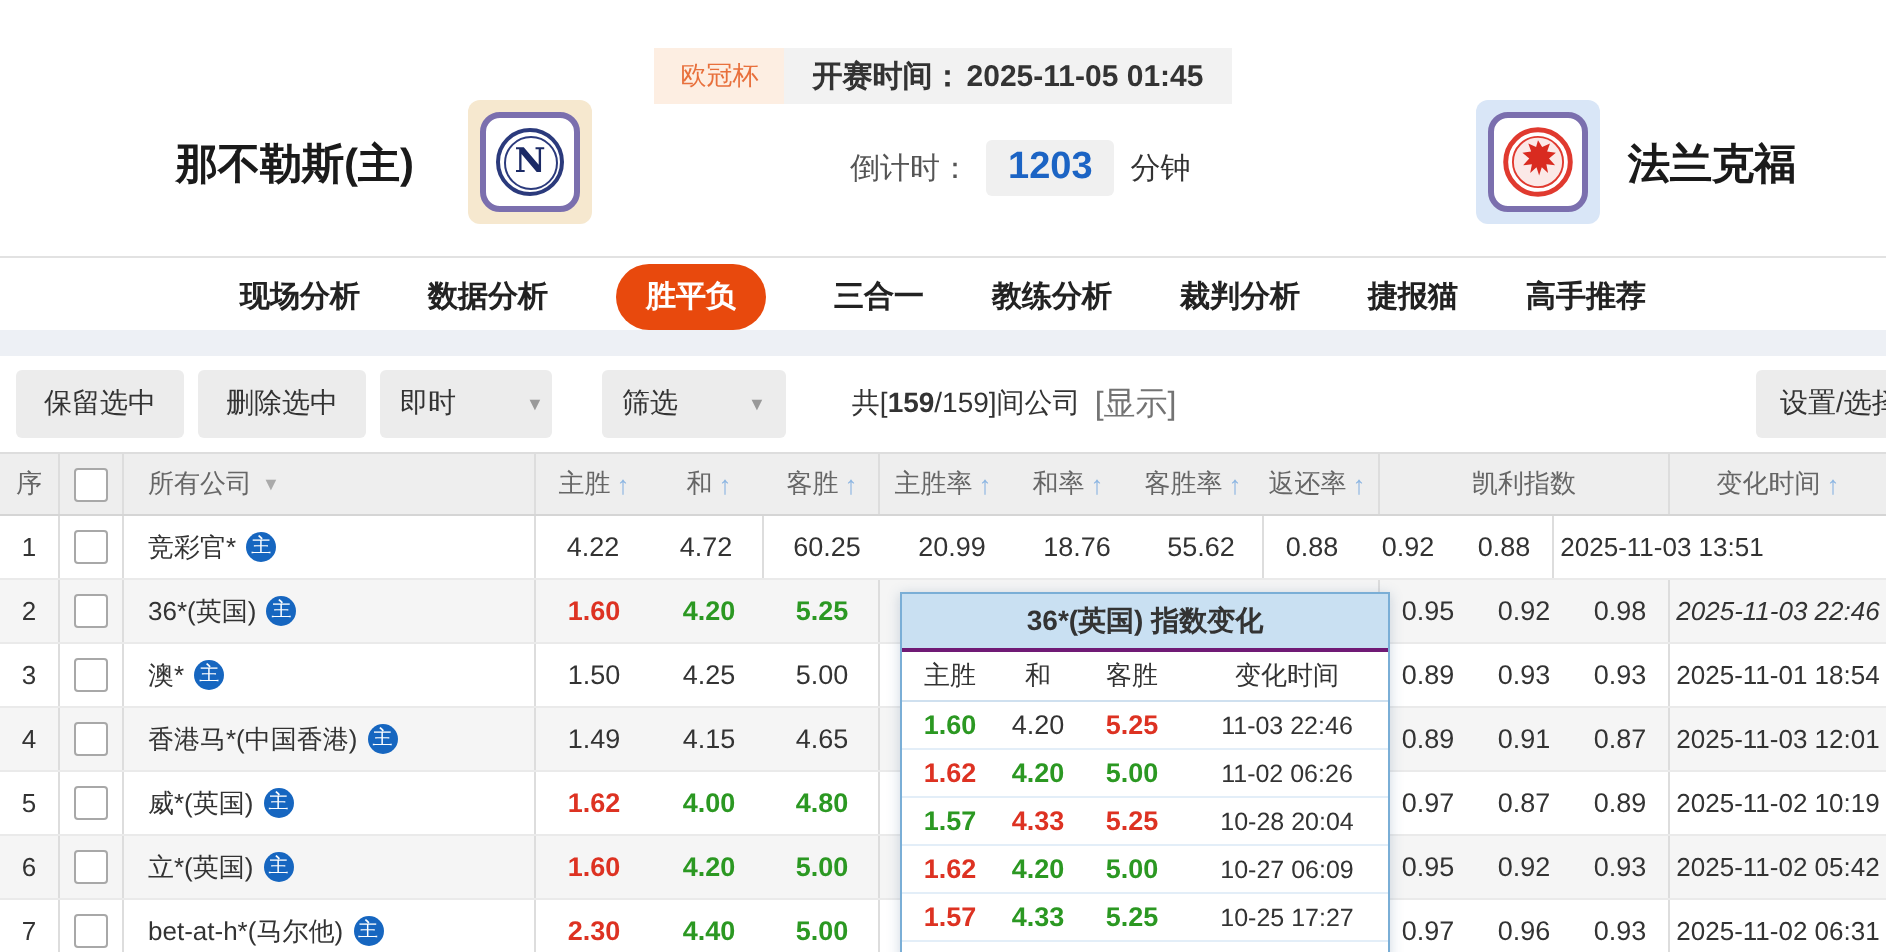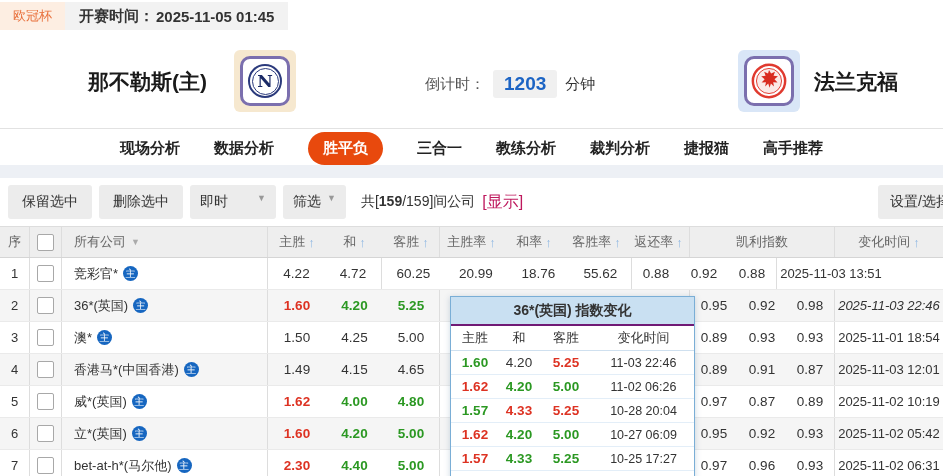--- a/index.html
+++ b/index.html
@@ -1,20 +1,20 @@
 <!DOCTYPE html>
 <html><head>
 <meta charset="utf-8">
 <style>
   html,body{margin:0;padding:0;}
   body{width:943px;height:476px;overflow:hidden;position:relative;background:#fff;
        font-family:"Liberation Sans","DejaVu Sans",sans-serif;color:#333;}
 
   
-  .topbar{position:absolute;top:2px;left:0;right:0;height:28px;display:flex;}
+  .topbar{position:absolute;top:24px;left:0;right:0;height:28px;display:flex;justify-content:center;}
   .league-badge{background:#fdeee2;color:#e8703c;font-size:13px;display:flex;align-items:center;padding:0 13px;cursor:pointer;}
   .kickoff-strip{background:#f2f2f2;display:flex;align-items:center;padding:0 14px;font-size:15px;}
   .kickoff-label,.kickoff-time{font-weight:bold;color:#333;}
   .kickoff-time{margin-left:2px;}
   .venue{color:#555;margin-left:14px;font-size:14px;}
 
   
   .team-name{position:absolute;font-size:21px;font-weight:bold;color:#1a1a1a;top:68px;}
   .home-name{left:88px;}
   .away-name{left:814px;}
@@ -42,27 +42,27 @@
   .tab{cursor:pointer;white-space:nowrap;}
   .tab.active{background:#e8490d;color:#fff;border-radius:17px;padding:7px 15px;}
 
   .strip{position:absolute;top:165px;left:0;right:0;height:13px;background:#edf0f5;}
 
   
   .toolbar{position:absolute;top:178px;left:0;right:0;height:48px;background:#fff;
            display:flex;align-items:center;padding-left:8px;box-sizing:border-box;}
   .tbtn{background:#ececec;color:#333;font-size:14px;padding:8px 14px;border-radius:3px;margin-right:7px;
         cursor:pointer;white-space:nowrap;}
-  .dropdown{background:#ececec;color:#333;font-size:14px;padding:8px 10px;border-radius:3px;margin-right:7px;
-        cursor:pointer;display:flex;align-items:flex-start;white-space:nowrap;}
+  .dropdown{background:#ececec;color:#333;font-size:14px;padding:8px 10px;border-radius:3px;margin-right:25px;
+        cursor:pointer;display:flex;align-items:center;white-space:nowrap;gap:29px;}
   .dd-time{width:66px;justify-content:space-between;}
   .caret{color:#999;font-size:9px;margin-left:6px;}
   .company-count{font-size:14px;color:#333;margin-left:8px;white-space:nowrap;}
   .count-bold{font-weight:bold;}
-  .show-link{color:#be185d;margin-left:7px;cursor:pointer;}
+  .show-link{color:#737373;margin-left:7px;cursor:pointer;}
   .settings-btn{position:absolute;left:878px;background:#ececec;color:#333;font-size:14px;padding:8px 12px;
         border-radius:3px;cursor:pointer;white-space:nowrap;width:84px;}
 
   
   .odds-table{position:absolute;top:226px;left:0;width:943px;}
   .trow{display:flex;height:31px;align-items:stretch;border-bottom:1px solid #eaeaea;font-size:13px;background:#fff;}
   .trow.even{background:#f5f5f5;}
   .thead{height:30px;background:#eeeeee;color:#666;border-top:1px solid #ddd;border-bottom:1px solid #d5d5d5;}
   .cell{display:flex;align-items:center;justify-content:center;box-sizing:border-box;overflow:hidden;}
   .bR{border-right:1px solid #ddd;}

